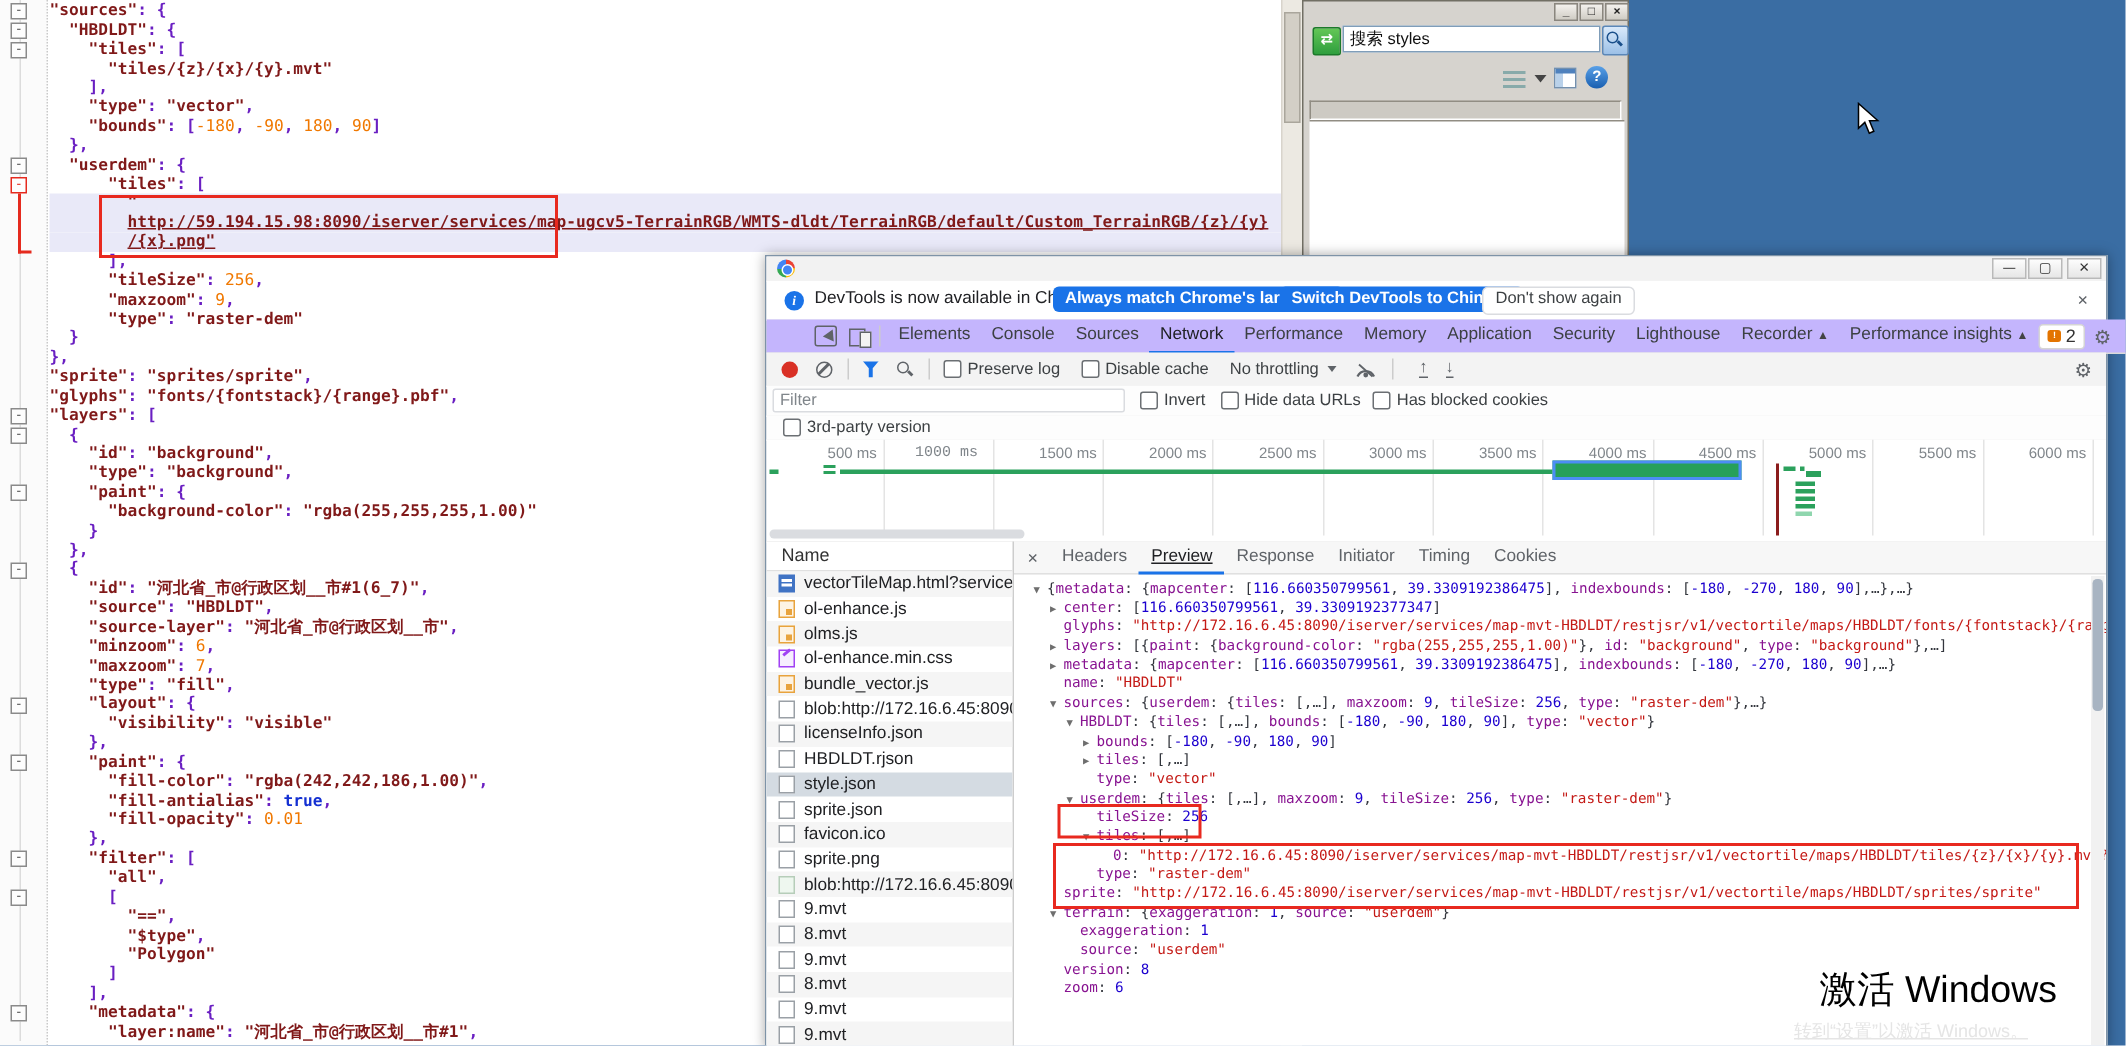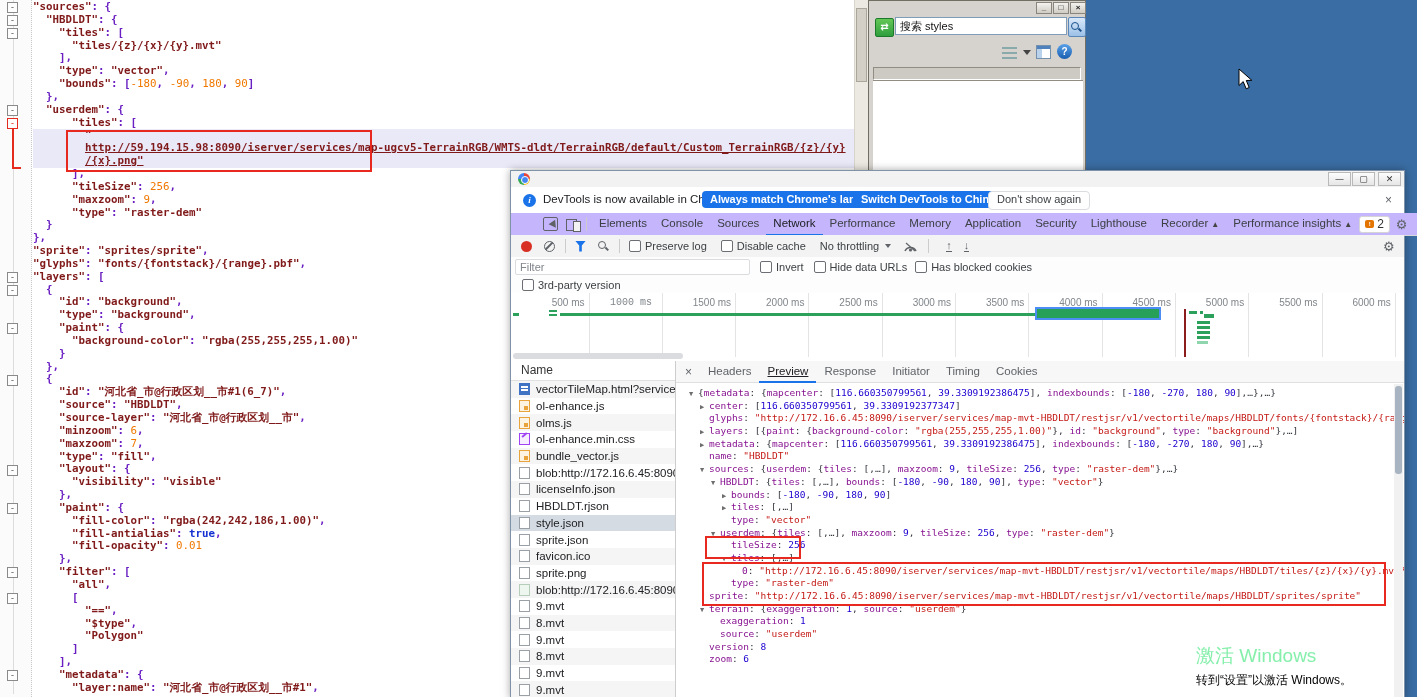--- a/index.html
+++ b/index.html
@@ -146,22 +146,22 @@
   .ds{color:#c41a16;}
   .dn{color:#1c00cf;}
   #dt-scroll{position:absolute;right:1px;top:213px;width:9px;height:313px;background:#f1f1f1;}
   #dt-scroll .thumb{position:absolute;left:1px;top:2px;width:7px;height:88px;background:#a8b4c2;border-radius:3px;}
 
   
   .anno{position:absolute;border:2px solid #e8291f;z-index:40;background:transparent;}
 
   
   #wm{position:absolute;left:1196px;top:643px;z-index:50;color:#a9a9a9;}
-  #wm .l1{font-size:19px;color:#86efac;}
-  #wm .l2{font-size:12px;color:#000000;margin-top:3px;}
+  #wm .l1{font-size:25px;color:#000000;margin-left:17px;}
+  #wm .l2{font-size:12px;color:#e5e5e5;margin-top:3px;text-decoration:underline;}
 
   
   #cursor{position:absolute;left:1238px;top:68px;z-index:70;}
 </style>
 </head>
 <body>
 
 <div id="editor">
   <div id="gutter">
       <div class="vline"></div>

